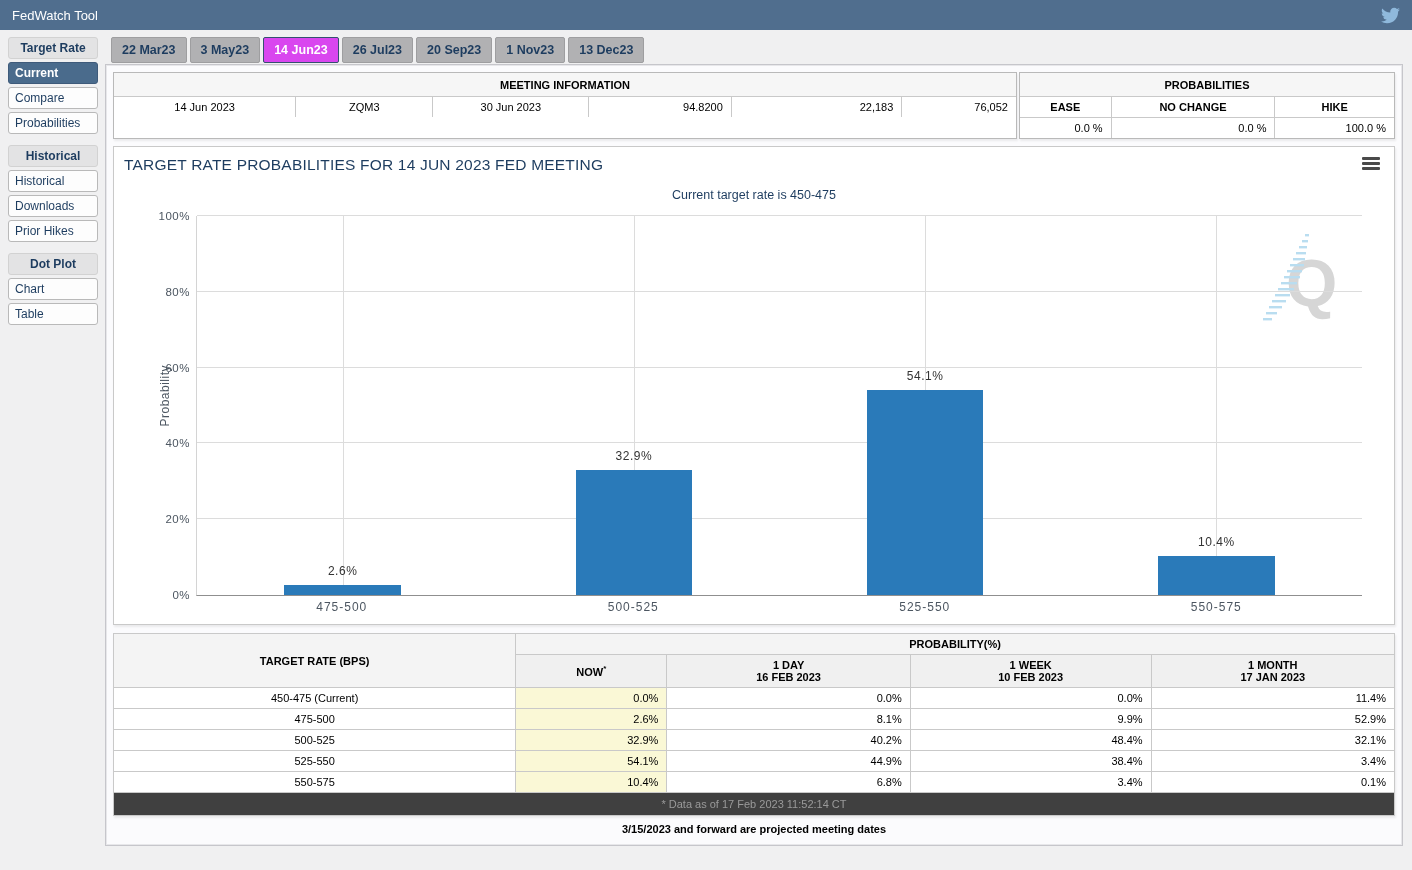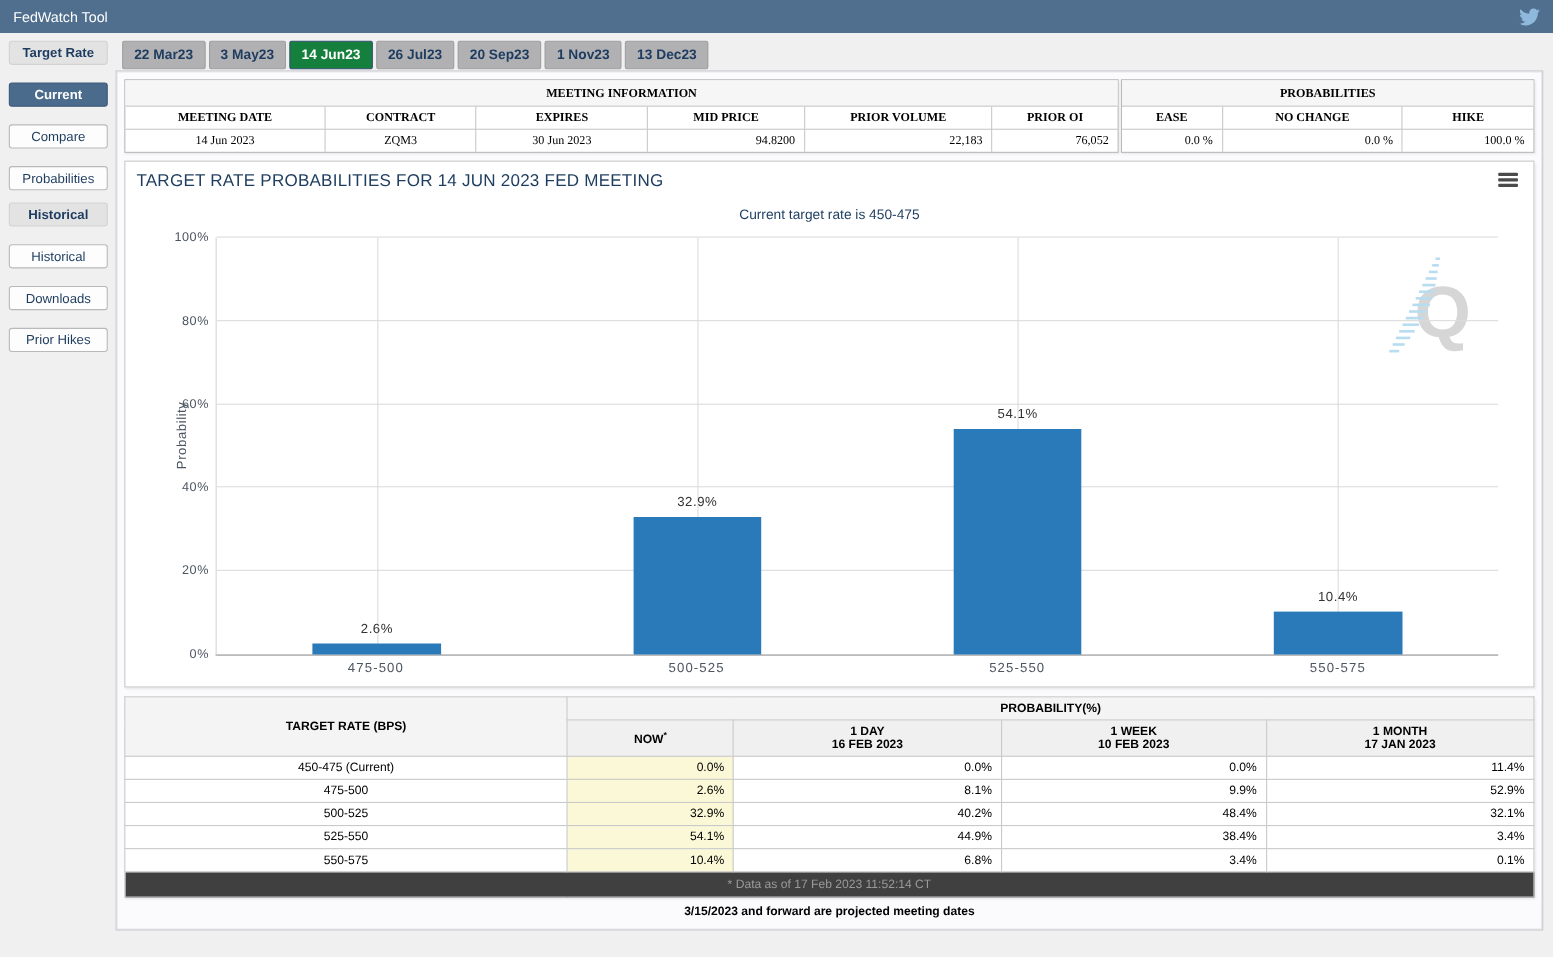--- a/index.html
+++ b/index.html
@@ -20,42 +20,42 @@
   
   .layout { display:flex; padding:7px 9px 0 8px; }
   .sidebar { width:90px; flex:0 0 90px; margin-right:7px; }
   .side-group { margin-bottom:11px; }
   .side-header {
     background:#e3e3e4; color:#1d3c5f; font-weight:bold; text-align:center;
     border:1px solid #d2d2d2; border-radius:3px; padding:3px 0; font-size:12px;
   }
   .side-item {
     background:#fdfdfd; color:#1d3c5f; border:1px solid #b9b9b9; border-radius:3px;
-    padding:3px 6px; margin-top:16px; font-size:12px; cursor:pointer;text-align:center;
+    padding:3px 6px; margin-top:3px; font-size:12px; cursor:pointer;
   }
   .side-item.selected { background:#4a6b8c; border-color:#3e5a7a; color:#fff; font-weight:bold; }
 
   .main { flex:1; min-width:0; }
 
   
   .tabstrip { display:flex; gap:3px; padding-left:6px; margin-bottom:1px; }
   .tab {
     background:#b1b1b3; color:#1d3c5f; font-weight:bold; font-size:12.5px;
     padding:5px 10px 5px; border-radius:2px; border:1px solid #9e9ea0; cursor:pointer;
   }
-  .tab.selected { background:#15803d; border-color:#35506f; color:#fff; }
+  .tab.selected { background:#d946ef; border-color:#35506f; color:#fff; }
 
   
   .outer-panel {
     border:1px solid #c6c6cb; background:#fbfbfd; padding:7px;
     box-shadow:0 0 0 1px #e7e7ea inset;
   }
 
   
-  .info-row { display:flex; justify-content:space-between; margin-bottom:7px;font-family:Liberation Serif, serif; }
+  .info-row { display:flex; justify-content:space-between; margin-bottom:7px; }
   .mini-table { background:#fff; border:1px solid #b9b9b9; box-shadow:1px 2px 2px rgba(0,0,0,.07); }
   .mini-table .title-row {
     background:#f6f6f6; text-align:center; font-weight:bold; font-size:11px;
     padding:6px 0 5px; border-bottom:1px solid #c9c9c9;
   }
   .mini-cols { display:flex; }
   .mini-cols > div { padding:4px 8px; font-size:11px; border-right:1px solid #c9c9c9; }
   .mini-cols > div:last-child { border-right:none; }
   .mini-head > div { font-weight:bold; text-align:center; border-bottom:1px solid #c9c9c9; }
   .mini-vals > div { text-align:center; }
@@ -139,47 +139,44 @@
       <div class="side-item selected">Current</div>
       <div class="side-item">Compare</div>
       <div class="side-item">Probabilities</div>
     </div>
     <div class="side-group">
       <div class="side-header">Historical</div>
       <div class="side-item">Historical</div>
       <div class="side-item">Downloads</div>
       <div class="side-item">Prior Hikes</div>
     </div>
+    <div class="side-group">
+      <div class="side-header">Dot Plot</div>
+      <div class="side-item">Chart</div>
+      <div class="side-item">Table</div>
+    </div>
   </div>
 
   <div class="main">
 
     <div class="tabstrip">
       <div class="tab">22 Mar23</div>
       <div class="tab">3 May23</div>
       <div class="tab selected">14 Jun23</div>
       <div class="tab">26 Jul23</div>
       <div class="tab">20 Sep23</div>
       <div class="tab">1 Nov23</div>
       <div class="tab">13 Dec23</div>
     </div>
 
     <div class="outer-panel">
 
       <div class="info-row">
         <div class="mini-table meeting-table">
           <div class="title-row">MEETING INFORMATION</div>
-          <div class="mini-cols mini-head">
-            <div class="c0">MEETING DATE</div>
-            <div class="c1">CONTRACT</div>
-            <div class="c2">EXPIRES</div>
-            <div class="c3">MID PRICE</div>
-            <div class="c4">PRIOR VOLUME</div>
-            <div class="c5">PRIOR OI</div>
-          </div>
           <div class="mini-cols mini-vals">
             <div class="c0">14 Jun 2023</div>
             <div class="c1">ZQM3</div>
             <div class="c2">30 Jun 2023</div>
             <div class="c3 num">94.8200</div>
             <div class="c4 num">22,183</div>
             <div class="c5 num">76,052</div>
           </div>
         </div>
 

